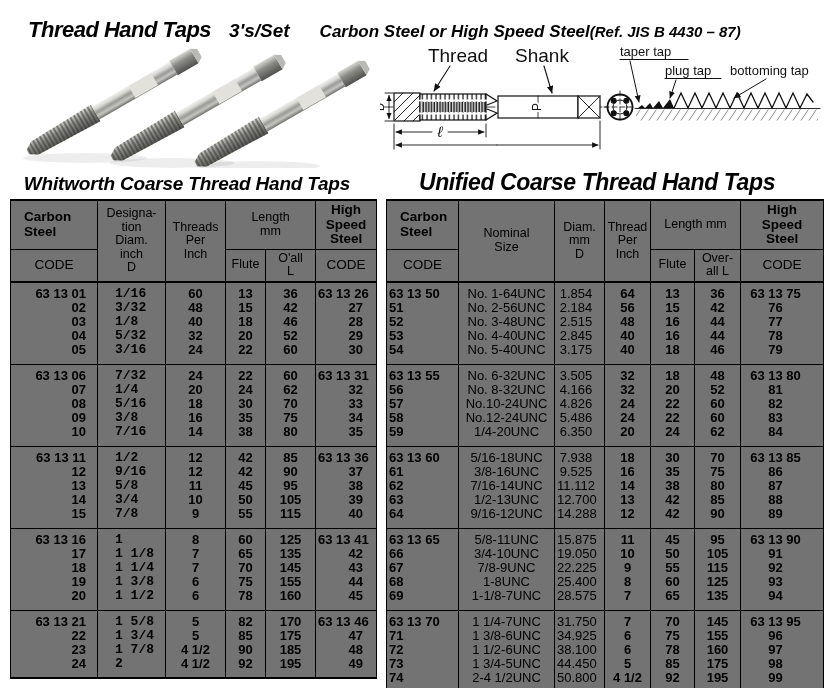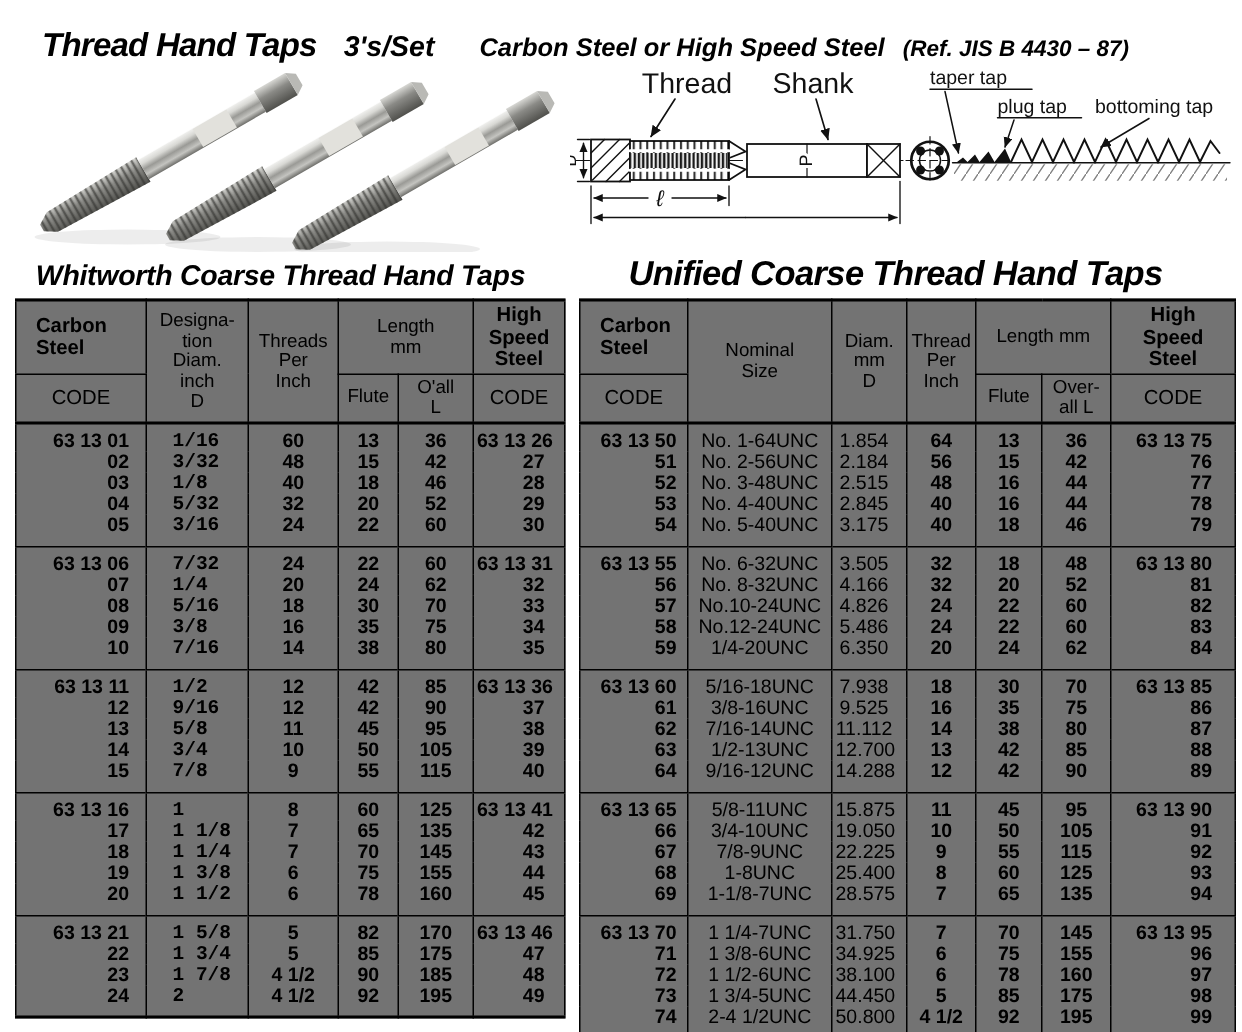--- a/index.html
+++ b/index.html
@@ -5,21 +5,21 @@
   html,body{margin:0;padding:0;background:#fff;}
   .page{
     position:relative;width:828px;height:688px;background:#fff;color:#000;
     font-family:"Liberation Sans",sans-serif;overflow:hidden;
   }
   
   .masthead{display:flex;align-items:baseline;padding:17px 0 0 28px;font-style:italic;font-weight:bold;white-space:nowrap;}
   .m-title{font-size:22px;letter-spacing:-.5px;}
   .m-set{font-size:19px;margin-left:18px;}
   .m-material{font-size:17px;margin-left:30px;}
-  .m-ref{font-size:15px;margin-left:12px;}
+  .m-ref{font-size:15px;}
   
   .visual-row{display:flex;height:124px;margin-top:1px;}
   .photo-wrap{width:380px;height:124px;}
   .diagram-wrap{width:444px;height:124px;}
   svg text{font-family:"Liberation Sans",sans-serif;fill:#111;}
   
   .titles-row{display:flex;align-items:baseline;margin-top:1px;}
   .wt-title{width:374px;text-align:center;font-style:italic;font-weight:bold;font-size:19px;letter-spacing:-.2px;}
   .ut-title{width:446px;text-align:center;font-style:italic;font-weight:bold;font-size:23px;letter-spacing:-.4px;}
   
@@ -38,24 +38,24 @@
   th.left{text-align:left;padding-left:13px;}
   th.hr{border-bottom:1.4px solid #000;}
   th.code{font-size:13.5px;}
   tbody{border-top:1.9px solid #000;}
   td{font-size:13px;line-height:14.2px;font-weight:bold;text-align:center;vertical-align:middle;padding:0 2px;white-space:nowrap;}
   tbody tr:first-child td{padding-top:4px;}
   tbody tr:last-child td{padding-bottom:6px;}
   #whitworth-table td:nth-child(1){text-align:right;padding-right:11px;margin-top:28px;}
   #whitworth-table td:nth-child(2){text-align:left;padding-left:17px;font-family:Liberation Mono, monospace;}
   #whitworth-table td:nth-child(6){text-align:right;padding-right:13px;}
-  #unified-table td:nth-child(1){text-align:right;padding-right:7px;}
+  #unified-table td:nth-child(1){text-align:left;padding-right:7px;}
   #unified-table td:nth-child(2){font-weight:400;}
   #unified-table td:nth-child(3){text-align:center;padding-right:9px;font-weight:400;}
-  #unified-table td:nth-child(7){text-align:right;padding-right:15px;}
+  #unified-table td:nth-child(7){padding-right:15px;}
 </style>
 </head>
 <body>
 
 <div class="page">
 
   <div class="masthead">
     <span class="m-title">Thread Hand Taps</span>
     <span class="m-set">3's/Set</span>
     <span class="m-material">Carbon Steel or  High Speed Steel</span>

